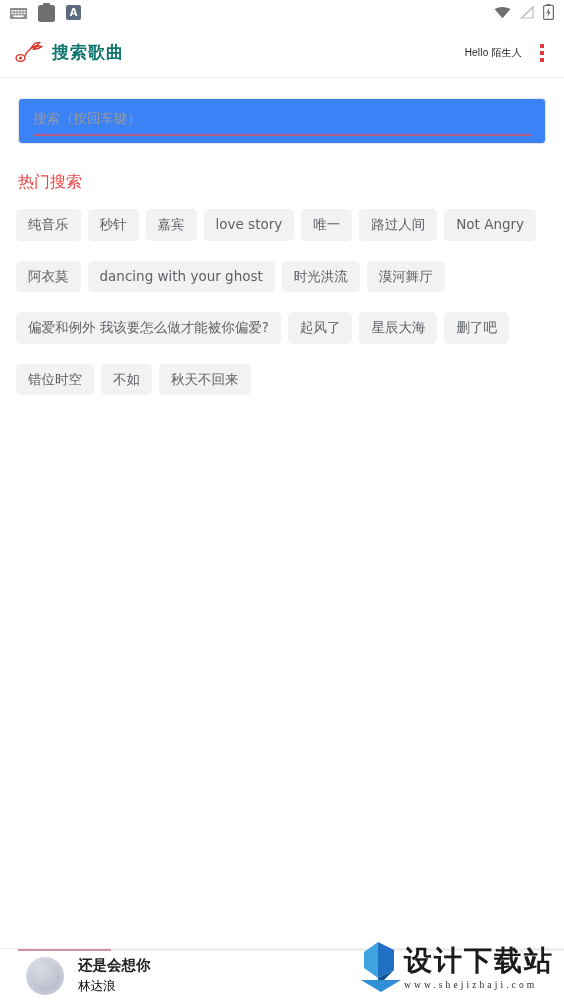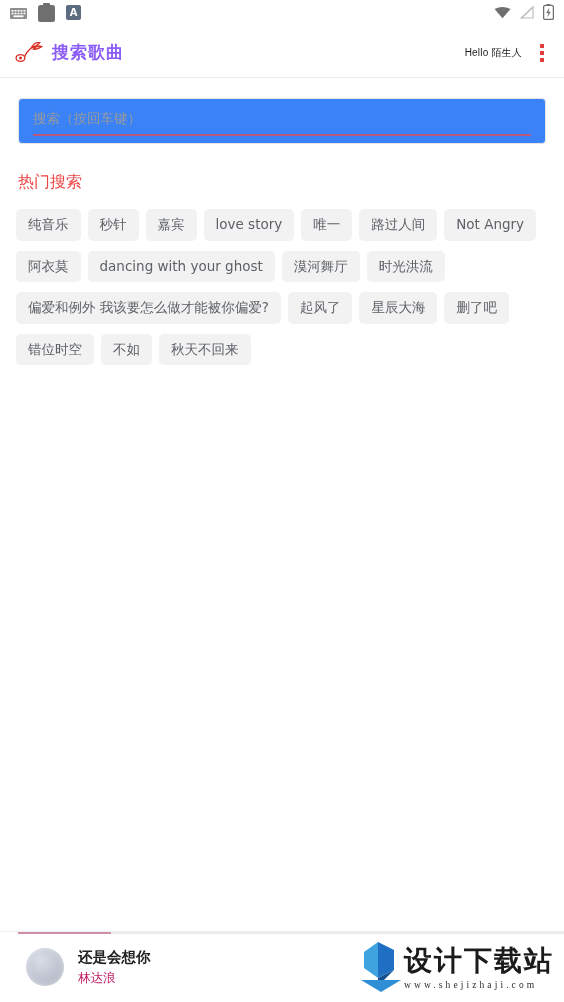--- a/index.html
+++ b/index.html
@@ -25,21 +25,21 @@
   
   .appbar{
     height:50px; width:100%;
     background:#ffffff;
     display:flex; align-items:center;
     padding:0 16px 0 12px;
     border-bottom:1px solid #ededed;
   }
   .logo-wrap{ width:34px; height:34px; display:flex; align-items:center; justify-content:center; flex:0 0 auto;}
   .app-title{
-    font-size:17px; font-weight:bold; color:#8b5cf6;
+    font-size:17px; font-weight:bold; color:#0f766e;
     letter-spacing:1px; margin-left:6px;
     font-family:"DejaVu Sans", sans-serif;
   }
   .appbar-right{ margin-left:auto; display:flex; align-items:center; gap:14px;}
   .hello{
     font-size:10px; color:#1a1a1a; font-weight:normal;
     white-space:nowrap; letter-spacing:.2px;
   }
   .kebab{ display:flex; flex-direction:column; gap:3px; padding:2px 4px; cursor:pointer;}
   .kebab i{ width:4px; height:4px; background:#e03c3c; display:block;}
@@ -68,39 +68,39 @@
 
   
   .section-title{
     margin:28px 0 0 18px;
     font-size:16px; color:#ef4444;
     font-family:"DejaVu Sans", sans-serif;
   }
   .tags{
     margin:16px 16px 0 16px;
     display:flex; flex-wrap:wrap;
-    gap:10px 7px;
+    gap:20px 7px;
     align-content:flex-start;
   }
   .tag{
     background:#f2f2f3;
     color:#5d6166;
     border-radius:5px;
     padding:9px 12px;
     font-size:13.5px;
     line-height:1;
     white-space:nowrap;
     cursor:pointer;
     font-family:"DejaVu Sans", sans-serif;
   }
 
   
   .player{
     position:absolute; left:0; bottom:0;
-    width:564px; height:71px;
+    width:564px; height:54px;
     background:#ffffff;
     border-top:1px solid #eeeeee;
   }
   .progress-track{
     position:absolute; top:0; left:18px; right:0;
     height:2px; background:#ededee;
   }
   .progress-fill{
     position:absolute; top:0; left:0;
     height:2px; width:92px; background:#cf8fab;
@@ -116,21 +116,21 @@
     background:
       radial-gradient(circle at 38% 32%, #d9dde6 0%, #c3c8d4 45%, #a7adbd 100%);
     box-shadow:inset 0 0 6px rgba(255,255,255,.55);
   }
   .track-meta{ margin-left:14px; display:flex; flex-direction:column; gap:3px;}
   .track-title{
     font-size:14.5px; font-weight:bold; color:#202020;
     font-family:"DejaVu Sans", sans-serif;
   }
   .track-artist{
-    font-size:12.5px; color:#be185d;
+    font-size:12.5px; color:#000000;
     font-family:"DejaVu Sans", sans-serif;
   }
 
   
   .watermark{
     position:absolute; right:10px; bottom:6px;
     display:flex; align-items:center; gap:0;
     pointer-events:none;
   }
   .wm-text{ display:flex; flex-direction:column; align-items:flex-start; }
@@ -237,22 +237,22 @@
 <div class="tags">
     <div class="tag">纯音乐</div>
     <div class="tag">秒针</div>
     <div class="tag">嘉宾</div>
     <div class="tag">love story</div>
     <div class="tag">唯一</div>
     <div class="tag">路过人间</div>
     <div class="tag">Not Angry</div>
     <div class="tag">阿衣莫</div>
     <div class="tag">dancing with your ghost</div>
+    <div class="tag">时光洪流</div>
     <div class="tag">漠河舞厅</div>
-    <div class="tag">时光洪流</div>
     <div class="tag">偏爱和例外 我该要怎么做才能被你偏爱?</div>
     <div class="tag">起风了</div>
     <div class="tag">星辰大海</div>
     <div class="tag">删了吧</div>
     <div class="tag">错位时空</div>
     <div class="tag">不如</div>
     <div class="tag">秋天不回来</div>
   </div>
 
 <div class="player">

